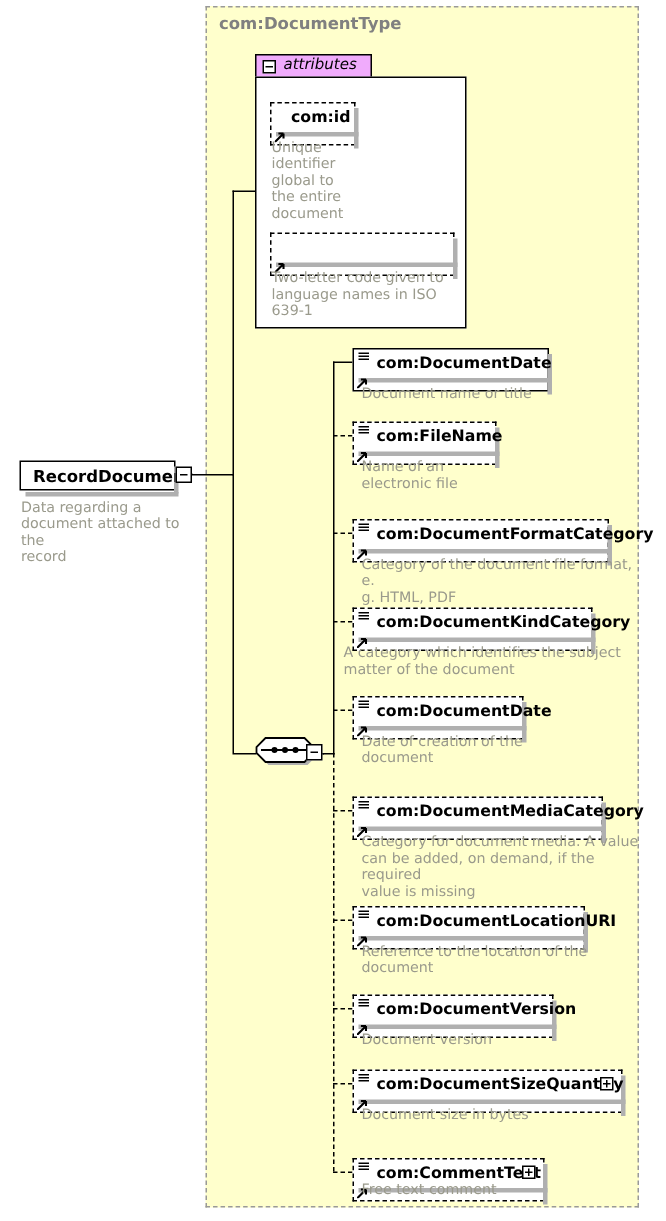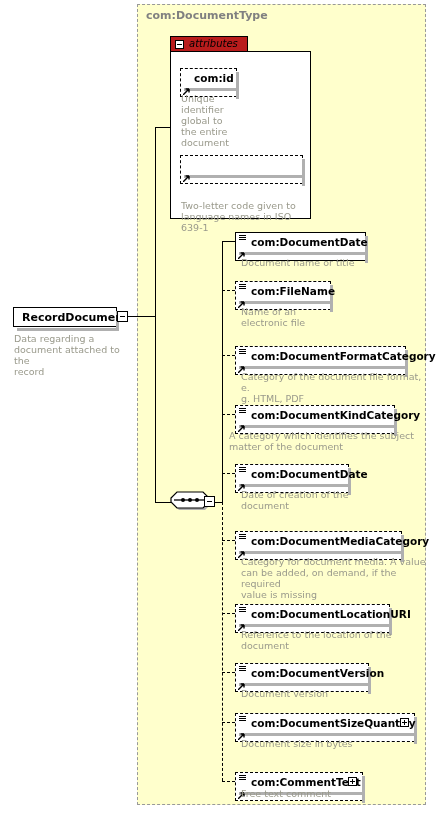--- a/index.html
+++ b/index.html
@@ -80,21 +80,21 @@
     white-space:pre-line;
   }
 
   
   .attr-panel{
     position:absolute;left:170px;top:51px;width:141px;height:168px;
     background:#ffffff;border:1px solid #000000;box-sizing:border-box;
   }
   .attr-tab{
     position:absolute;left:170px;top:36px;width:78px;height:16px;
-    background:#b91c1c;border:1px solid #000000;border-bottom:none;
+    background:#f0abfc;border:1px solid #000000;border-bottom:none;
     box-sizing:border-box;
   }
   .attr-tab .minus{
     position:absolute;left:4px;top:3px;width:9px;height:9px;
     border:1px solid #000;box-sizing:border-box;background:#fff;
   }
   .attr-tab .minus:before{
     content:"";position:absolute;left:1px;top:3px;width:5px;height:1px;background:#000;
   }
   .attr-tab span{
@@ -179,21 +179,21 @@
 
   <div class="nodebox dashed" style="left:180px;top:155px;width:123px;">
     <div class="shadow"></div>
     <div class="shadow-r"></div>
     <div class="arrow-icon">
       <svg width="7" height="7" viewBox="0 0 7 7">
           <path d="M0 7 L6 1 M6 1 L2.6 1 M6 1 L6 4.4" stroke="#000" stroke-width="1.4" fill="none"></path>
         </svg>
     </div>
   </div>
-  <div class="anno" style="left:181px;top:180px;width:122px;margin-top:20px;">Two-letter code given to
+  <div class="anno" style="left:181px;top:180px;width:122px;">Two-letter code given to
 language names in ISO
 639-1</div>
 
   <div class="seq">
     <svg width="46" height="22" viewBox="0 0 46 22">
       <polygon points="9,19 35,19 41,13 41,9 35,3 9,3 3,9 3,13" fill="#b0b0b0"></polygon>
       <polygon points="7,17 33,17 39,11 39,7 33,1 7,1 1,7 1,11" fill="#ffffff" stroke="#000000" stroke-width="1.2"></polygon>
       <line x1="4" y1="9" x2="36" y2="9" stroke="#000" stroke-width="1.3"></line>
       <circle cx="13" cy="9" r="2" fill="#000"></circle>
       <circle cx="20" cy="9" r="2" fill="#000"></circle>

